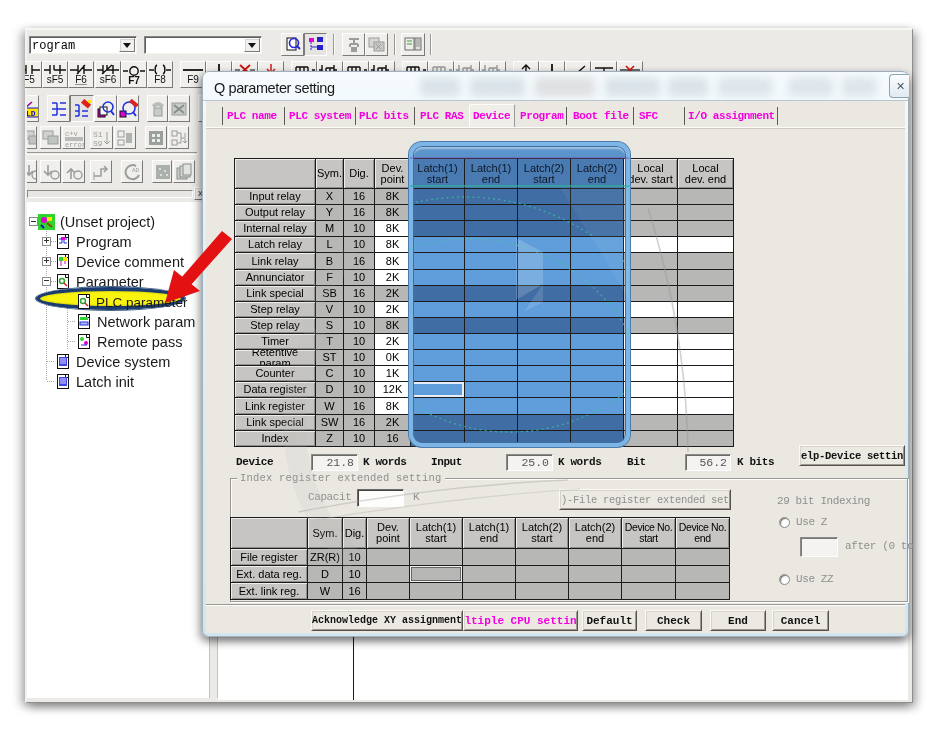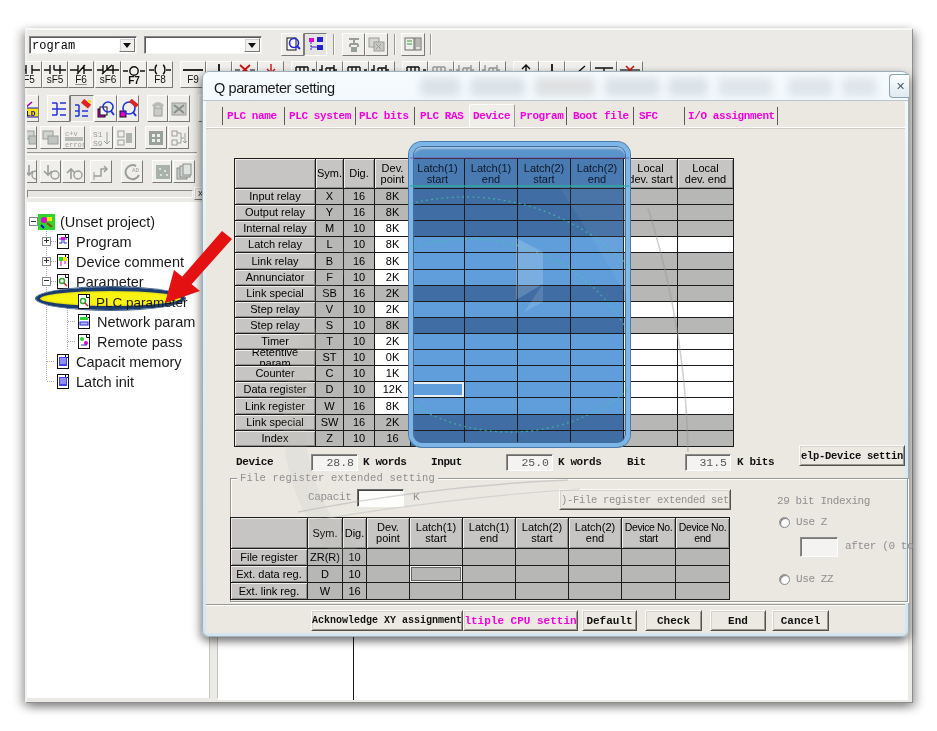--- a/index.html
+++ b/index.html
@@ -463,21 +463,21 @@
       <circle cx="9" cy="9" r="2" fill="#e000d0"></circle>
       <path d="M4 11h6" stroke="#2233dd"></path>
     </svg></div>
 <div class="abs" style="left:97px;top:334px;font-size:14.5px;color:#1a1a1a;">Remote pass</div>
 <div class="abs" style="left:56px;top:354px;"><svg width="15" height="15">
       <rect x="1.5" y="0.5" width="11" height="14" fill="#fff" stroke="#111"></rect>
       <path d="M9.5 0.5v3h3" fill="none" stroke="#111"></path>
       <rect x="3" y="3" width="8" height="9" fill="#4444ee"></rect>
       <path d="M4 5h6 M4 7h6 M4 9h6" stroke="#fff" stroke-width="0.8"></path>
     </svg></div>
-<div class="abs" style="left:76px;top:354px;font-size:14.5px;color:#1a1a1a;">Capacit memory</div>
+<div class="abs" style="left:76px;top:354px;font-size:14.5px;color:#1a1a1a;">Device system</div>
 <div class="abs" style="left:56px;top:374px;"><svg width="15" height="15">
       <rect x="1.5" y="0.5" width="11" height="14" fill="#fff" stroke="#111"></rect>
       <path d="M9.5 0.5v3h3" fill="none" stroke="#111"></path>
       <rect x="3" y="3" width="8" height="9" fill="#4444ee"></rect>
       <path d="M4 5h6 M4 7h6 M4 9h6" stroke="#fff" stroke-width="0.8"></path>
     </svg></div>
 <div class="abs" style="left:76px;top:374px;font-size:14.5px;color:#1a1a1a;">Latch init</div>
 <div class="abs" style="left:202px;top:71px;width:707px;height:566px;border-radius:7px;background:linear-gradient(#f6fbfd,#e3f1f8 26%,#d3e5ef);box-shadow:-3px 4px 9px rgba(0,0,0,0.35),3px 4px 9px rgba(0,0,0,0.3);border:1px solid #9fb0bc;"></div>
 <div class="abs" style="left:420px;top:77px;width:40px;height:19px;background:#76879a;opacity:0.20;filter:blur(4px);border-radius:4px;"></div>
 <div class="abs" style="left:470px;top:77px;width:55px;height:19px;background:#76879a;opacity:0.20;filter:blur(4px);border-radius:4px;"></div>
@@ -678,31 +678,31 @@
     <div style="position:absolute;left:109px;top:272px;width:31px;height:16px;border-right:1px solid #1c1c1c;border-bottom:1px solid #1c1c1c;background:#b7b7b6;display:flex;align-items:center;justify-content:center;text-align:center;font-size:11px;line-height:11px;overflow:hidden;">10</div>
     <div style="position:absolute;left:140px;top:272px;width:36px;height:16px;border-right:1px solid #1c1c1c;border-bottom:1px solid #1c1c1c;background:#b7b7b6;display:flex;align-items:center;justify-content:center;text-align:center;font-size:11px;line-height:11px;overflow:hidden;">16</div>
     <div style="position:absolute;left:176px;top:272px;width:54px;height:16px;border-right:1px solid #1c1c1c;border-bottom:1px solid #1c1c1c;background:#3f6da4;display:flex;align-items:center;justify-content:center;text-align:center;font-size:11px;line-height:11px;overflow:hidden;"></div>
     <div style="position:absolute;left:230px;top:272px;width:53px;height:16px;border-right:1px solid #1c1c1c;border-bottom:1px solid #1c1c1c;background:#3f6da4;display:flex;align-items:center;justify-content:center;text-align:center;font-size:11px;line-height:11px;overflow:hidden;"></div>
     <div style="position:absolute;left:283px;top:272px;width:53px;height:16px;border-right:1px solid #1c1c1c;border-bottom:1px solid #1c1c1c;background:#3f6da4;display:flex;align-items:center;justify-content:center;text-align:center;font-size:11px;line-height:11px;overflow:hidden;"></div>
     <div style="position:absolute;left:336px;top:272px;width:53px;height:16px;border-right:1px solid #1c1c1c;border-bottom:1px solid #1c1c1c;background:#3f6da4;display:flex;align-items:center;justify-content:center;text-align:center;font-size:11px;line-height:11px;overflow:hidden;"></div>
     <div style="position:absolute;left:389px;top:272px;width:54px;height:16px;border-right:1px solid #1c1c1c;border-bottom:1px solid #1c1c1c;background:#b7b7b6;display:flex;align-items:center;justify-content:center;text-align:center;font-size:11px;line-height:11px;overflow:hidden;"></div>
     <div style="position:absolute;left:443px;top:272px;width:56px;height:16px;border-right:1px solid #1c1c1c;border-bottom:1px solid #1c1c1c;background:#b7b7b6;display:flex;align-items:center;justify-content:center;text-align:center;font-size:11px;line-height:11px;overflow:hidden;"></div>
   </div>
 <div class="abs mono" style="left:236px;top:456px;font-size:11px;letter-spacing:-0.4px;color:#111;font-weight:bold;">Device</div>
-<div class="abs mono" style="left:311px;top:454px;width:47px;height:17px;background:#f4f3f1;border:1px solid;border-color:#8a8a88 #fdfdfd #fdfdfd #8a8a88;box-shadow:1px 1px 0 #6a6a68 inset;color:#555;font-size:11.5px;text-align:right;padding:1px 3px 0 0;">28.8</div>
+<div class="abs mono" style="left:311px;top:454px;width:47px;height:17px;background:#f4f3f1;border:1px solid;border-color:#8a8a88 #fdfdfd #fdfdfd #8a8a88;box-shadow:1px 1px 0 #6a6a68 inset;color:#555;font-size:11.5px;text-align:right;padding:1px 3px 0 0;">21.8</div>
 <div class="abs mono" style="left:363px;top:456px;font-size:11px;letter-spacing:-0.4px;color:#111;font-weight:bold;">K words</div>
 <div class="abs mono" style="left:431px;top:456px;font-size:11px;letter-spacing:-0.4px;color:#111;font-weight:bold;">Input</div>
 <div class="abs mono" style="left:506px;top:454px;width:47px;height:17px;background:#f4f3f1;border:1px solid;border-color:#8a8a88 #fdfdfd #fdfdfd #8a8a88;box-shadow:1px 1px 0 #6a6a68 inset;color:#555;font-size:11.5px;text-align:right;padding:1px 3px 0 0;">25.0</div>
 <div class="abs mono" style="left:558px;top:456px;font-size:11px;letter-spacing:-0.4px;color:#111;font-weight:bold;">K words</div>
 <div class="abs mono" style="left:627px;top:456px;font-size:11px;letter-spacing:-0.4px;color:#111;font-weight:bold;">Bit</div>
-<div class="abs mono" style="left:685px;top:454px;width:46px;height:17px;background:#f4f3f1;border:1px solid;border-color:#8a8a88 #fdfdfd #fdfdfd #8a8a88;box-shadow:1px 1px 0 #6a6a68 inset;color:#555;font-size:11.5px;text-align:right;padding:1px 3px 0 0;">31.5</div>
+<div class="abs mono" style="left:685px;top:454px;width:46px;height:17px;background:#f4f3f1;border:1px solid;border-color:#8a8a88 #fdfdfd #fdfdfd #8a8a88;box-shadow:1px 1px 0 #6a6a68 inset;color:#555;font-size:11.5px;text-align:right;padding:1px 3px 0 0;">56.2</div>
 <div class="abs mono" style="left:737px;top:456px;font-size:11px;letter-spacing:-0.4px;color:#111;font-weight:bold;">K bits</div>
 <div class="abs btn95" style="left:799px;top:445px;width:106px;height:21px;font-size:10.5px;letter-spacing:-0.3px;color:#111;font-weight:bold;">elp-Device settin</div>
 <div class="abs" style="left:230px;top:478px;width:678px;height:124px;border:1px solid #9b9995;box-shadow:1px 1px 0 #fdfdfc,inset 1px 1px 0 #fdfdfc;"></div>
-<div class="abs mono" style="left:237px;top:472px;background:#ebe8e2;padding:0 3px;font-size:10.5px;color:#8f8f8f;letter-spacing:0.2px;">File register extended setting</div>
+<div class="abs mono" style="left:237px;top:472px;background:#ebe8e2;padding:0 3px;font-size:10.5px;color:#8f8f8f;letter-spacing:0.2px;">Index register extended setting</div>
 <div class="abs mono" style="left:308px;top:491px;font-size:11px;letter-spacing:-0.4px;color:#8f8f8f;">Capacit</div>
 <div class="abs" style="left:357px;top:489px;width:47px;height:18px;background:#fdfdfc;border:1px solid;border-color:#6a6a68 #fdfdfd #fdfdfd #6a6a68;box-shadow:1px 1px 0 #444 inset;"></div>
 <div class="abs mono" style="left:413px;top:491px;font-size:11px;letter-spacing:-0.4px;color:#8f8f8f;">K</div>
 <div class="abs btn95" style="left:559px;top:489px;width:172px;height:21px;font-size:10.5px;letter-spacing:-0.3px;color:#8f8f8f;">)-File register extended set</div>
 <div class="abs mono" style="left:777px;top:495px;font-size:11px;letter-spacing:-0.4px;color:#8f8f8f;">29 bit Indexing</div>
 <div class="abs" style="left:779px;top:517px;width:11px;height:11px;border-radius:50%;background:#fff;border:1px solid #8a8a88;box-shadow:inset 1px 1px 1px #777;"></div>
 <div class="abs mono" style="left:796px;top:516px;font-size:11px;letter-spacing:-0.4px;color:#8f8f8f;">Use Z</div>
 <div class="abs" style="left:800px;top:537px;width:38px;height:20px;background:#f4f3f1;border:1px solid;border-color:#8a8a88 #fdfdfd #fdfdfd #8a8a88;box-shadow:1px 1px 0 #777 inset;"></div>
 <div class="abs mono" style="left:845px;top:540px;font-size:11px;letter-spacing:-0.4px;color:#8f8f8f;white-space:nowrap;">after (0 to</div>
 <div class="abs" style="left:779px;top:574px;width:11px;height:11px;border-radius:50%;background:#fff;border:1px solid #8a8a88;box-shadow:inset 1px 1px 1px #777;"></div>

